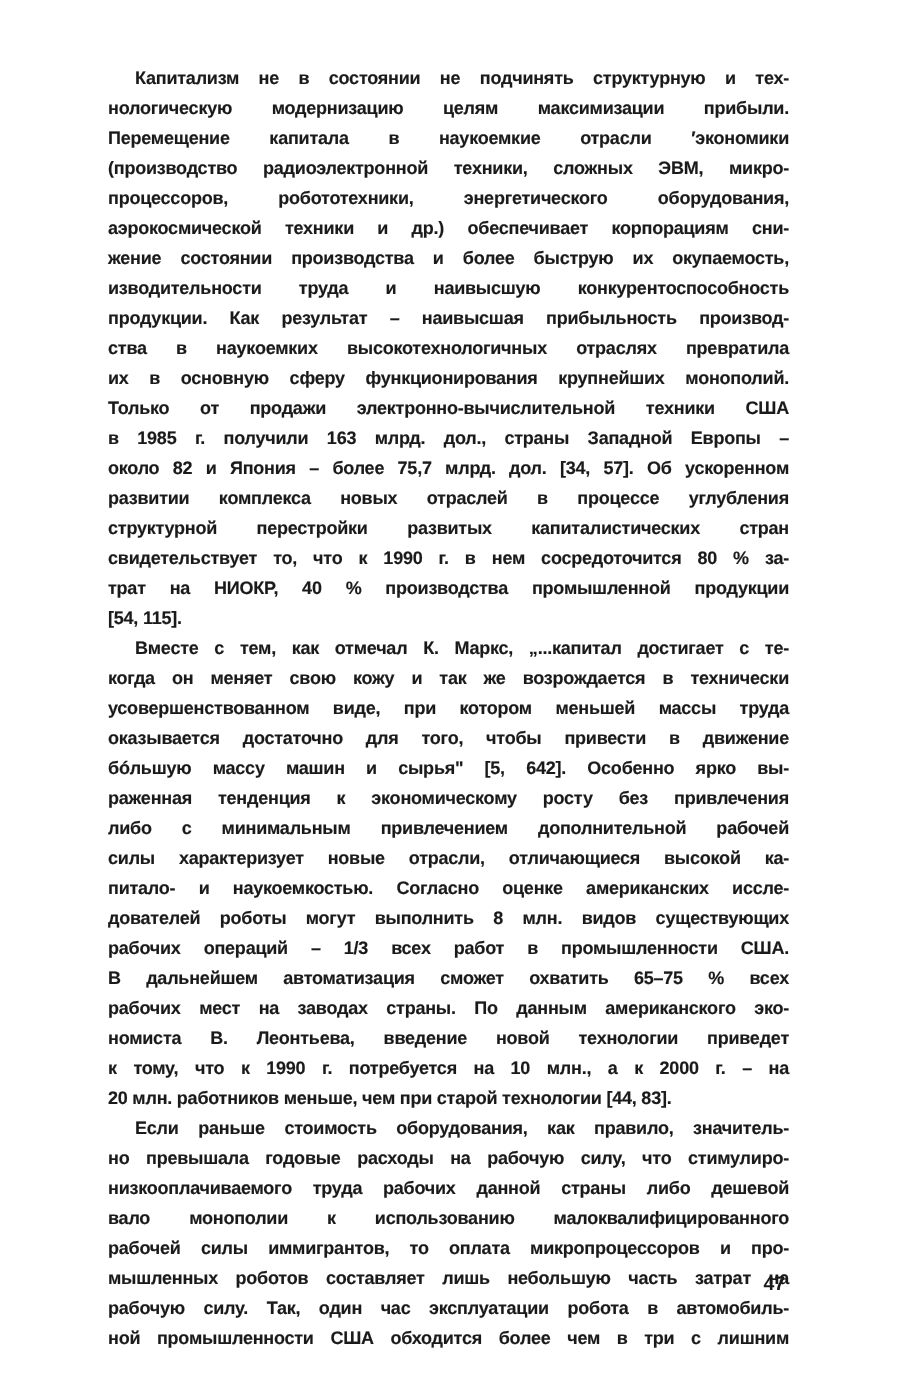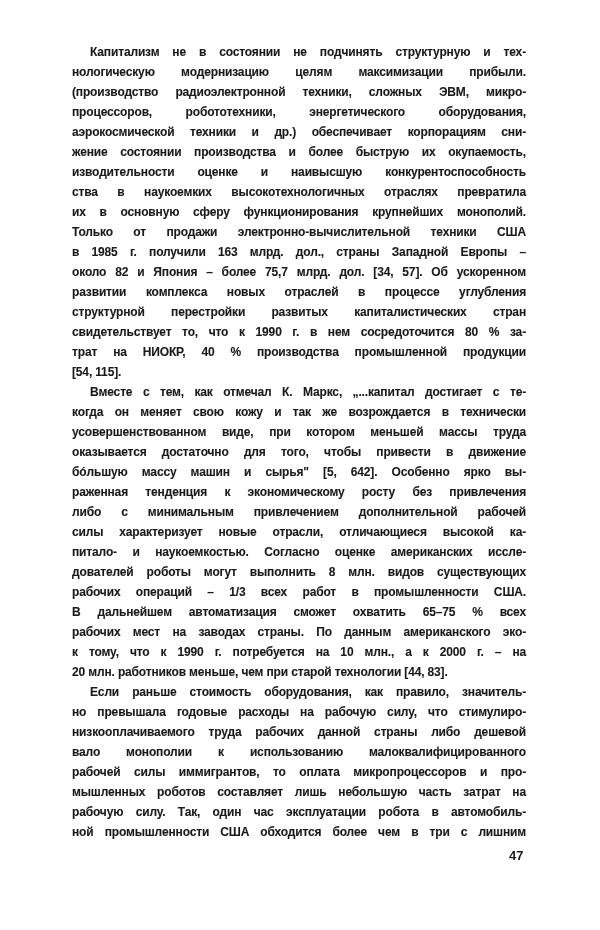--- a/index.html
+++ b/index.html
@@ -21,25 +21,27 @@
     position: absolute; left: 509px; top: 848px; font-size: 13px; font-weight: bold;
   }
 </style>
 </head>
 <body>
 
 <div class="page">
   <div class="para">
     <span class="line indent">Капитализм не в состоянии не подчинять структурную и тех-</span>
     <span class="line">нологическую модернизацию целям максимизации прибыли.</span>
+    <span class="line">Перемещение капитала в наукоемкие отрасли ′экономики</span>
     <span class="line">(производство радиоэлектронной техники, сложных ЭВМ, микро-</span>
     <span class="line">процессоров, робототехники, энергетического оборудования,</span>
     <span class="line">аэрокосмической техники и др.) обеспечивает корпорациям сни-</span>
     <span class="line">жение состоянии производства и более быструю их окупаемость,</span>
-    <span class="line">изводительности оценке и наивысшую конкурентоспособность</span>
+    <span class="line">изводительности труда и наивысшую конкурентоспособность</span>
+    <span class="line">продукции. Как результат – наивысшая прибыльность производ-</span>
     <span class="line">ства в наукоемких высокотехнологичных отраслях превратила</span>
     <span class="line">их в основную сферу функционирования крупнейших монополий.</span>
     <span class="line">Только от продажи электронно-вычислительной техники США</span>
     <span class="line">в 1985 г. получили 163 млрд. дол., страны Западной Европы –</span>
     <span class="line">около 82 и Япония – более 75,7 млрд. дол. [34, 57]. Об ускоренном</span>
     <span class="line">развитии комплекса новых отраслей в процессе углубления</span>
     <span class="line">структурной перестройки развитых капиталистических стран</span>
     <span class="line">свидетельствует то, что к 1990 г. в нем сосредоточится 80 % за-</span>
     <span class="line">трат на НИОКР, 40 % производства промышленной продукции</span>
     <span class="line last">[54, 115].</span>
@@ -51,20 +53,21 @@
     <span class="line">оказывается достаточно для того, чтобы привести в движение</span>
     <span class="line">бóльшую массу машин и сырья" [5, 642]. Особенно ярко вы-</span>
     <span class="line">раженная тенденция к экономическому росту без привлечения</span>
     <span class="line">либо с минимальным привлечением дополнительной рабочей</span>
     <span class="line">силы характеризует новые отрасли, отличающиеся высокой ка-</span>
     <span class="line">питало- и наукоемкостью. Согласно оценке американских иссле-</span>
     <span class="line">дователей роботы могут выполнить 8 млн. видов существующих</span>
     <span class="line">рабочих операций – 1/3 всех работ в промышленности США.</span>
     <span class="line">В дальнейшем автоматизация сможет охватить 65–75 % всех</span>
     <span class="line">рабочих мест на заводах страны. По данным американского эко-</span>
+    <span class="line">номиста В. Леонтьева, введение новой технологии приведет</span>
     <span class="line">к тому, что к 1990 г. потребуется на 10 млн., а к 2000 г. – на</span>
     <span class="line last">20 млн. работников меньше, чем при старой технологии [44, 83].</span>
   </div>
   <div class="para">
     <span class="line indent">Если раньше стоимость оборудования, как правило, значитель-</span>
     <span class="line">но превышала годовые расходы на рабочую силу, что стимулиро-</span>
     <span class="line">низкооплачиваемого труда рабочих данной страны либо дешевой</span>
     <span class="line">вало монополии к использованию малоквалифицированного</span>
     <span class="line">рабочей силы иммигрантов, то оплата микропроцессоров и про-</span>
     <span class="line">мышленных роботов составляет лишь небольшую часть затрат на</span>

